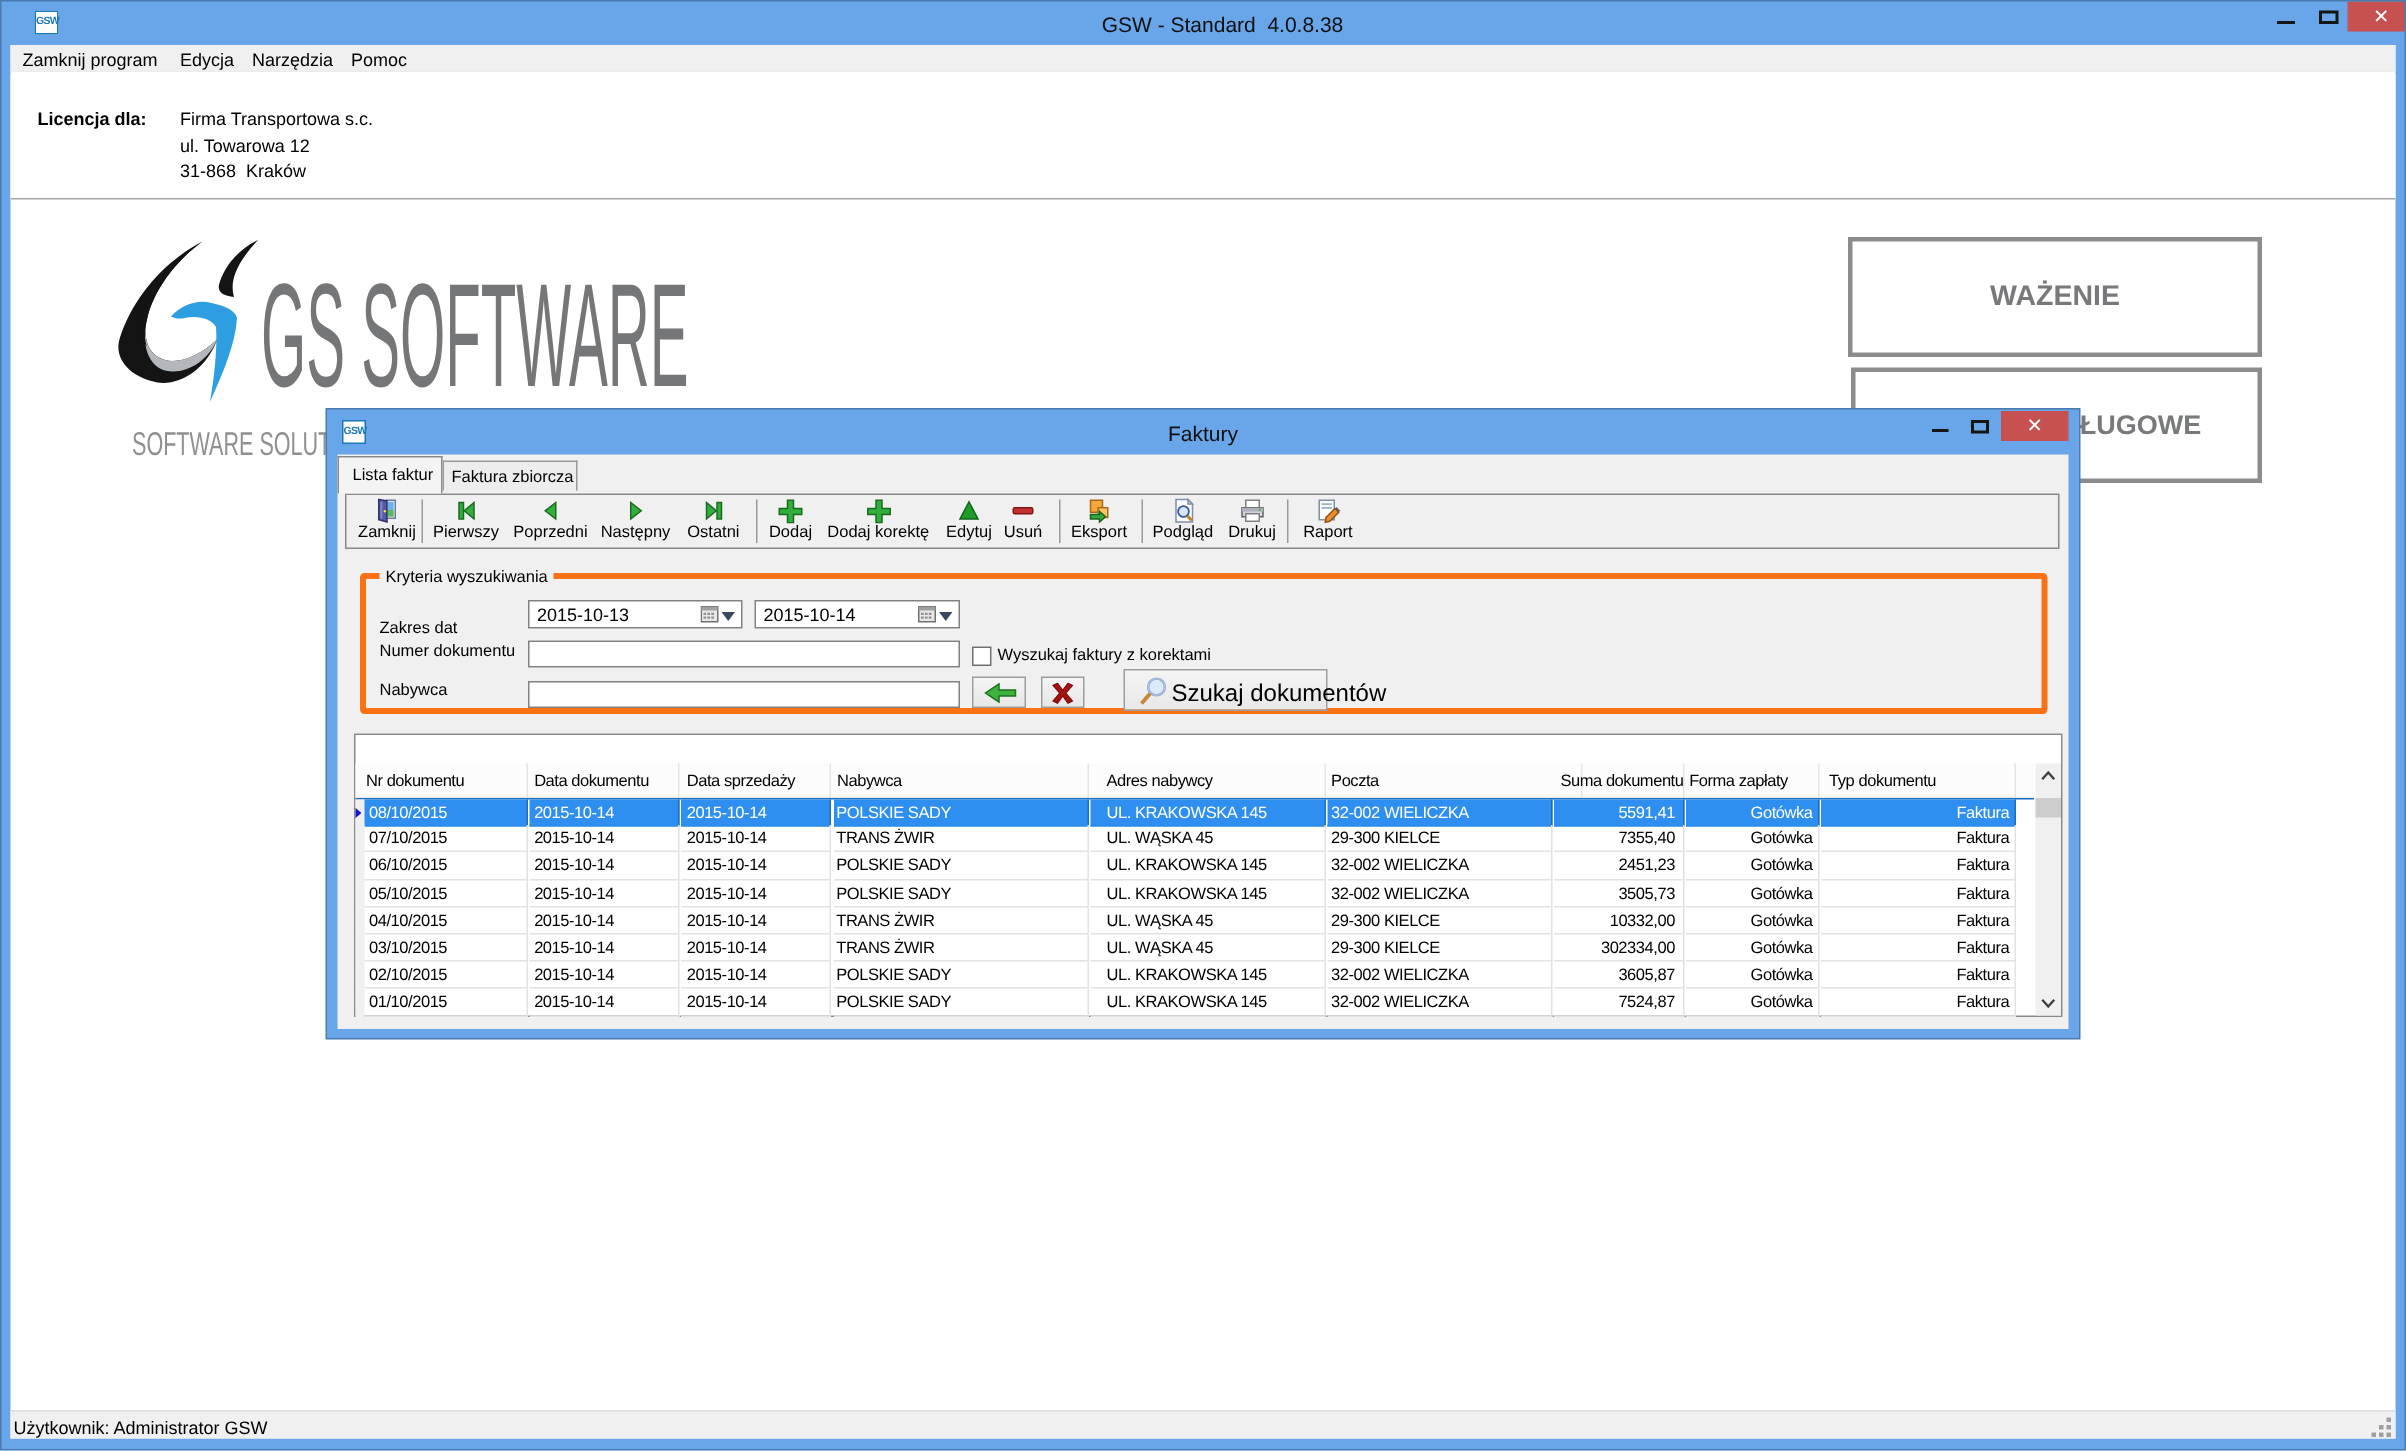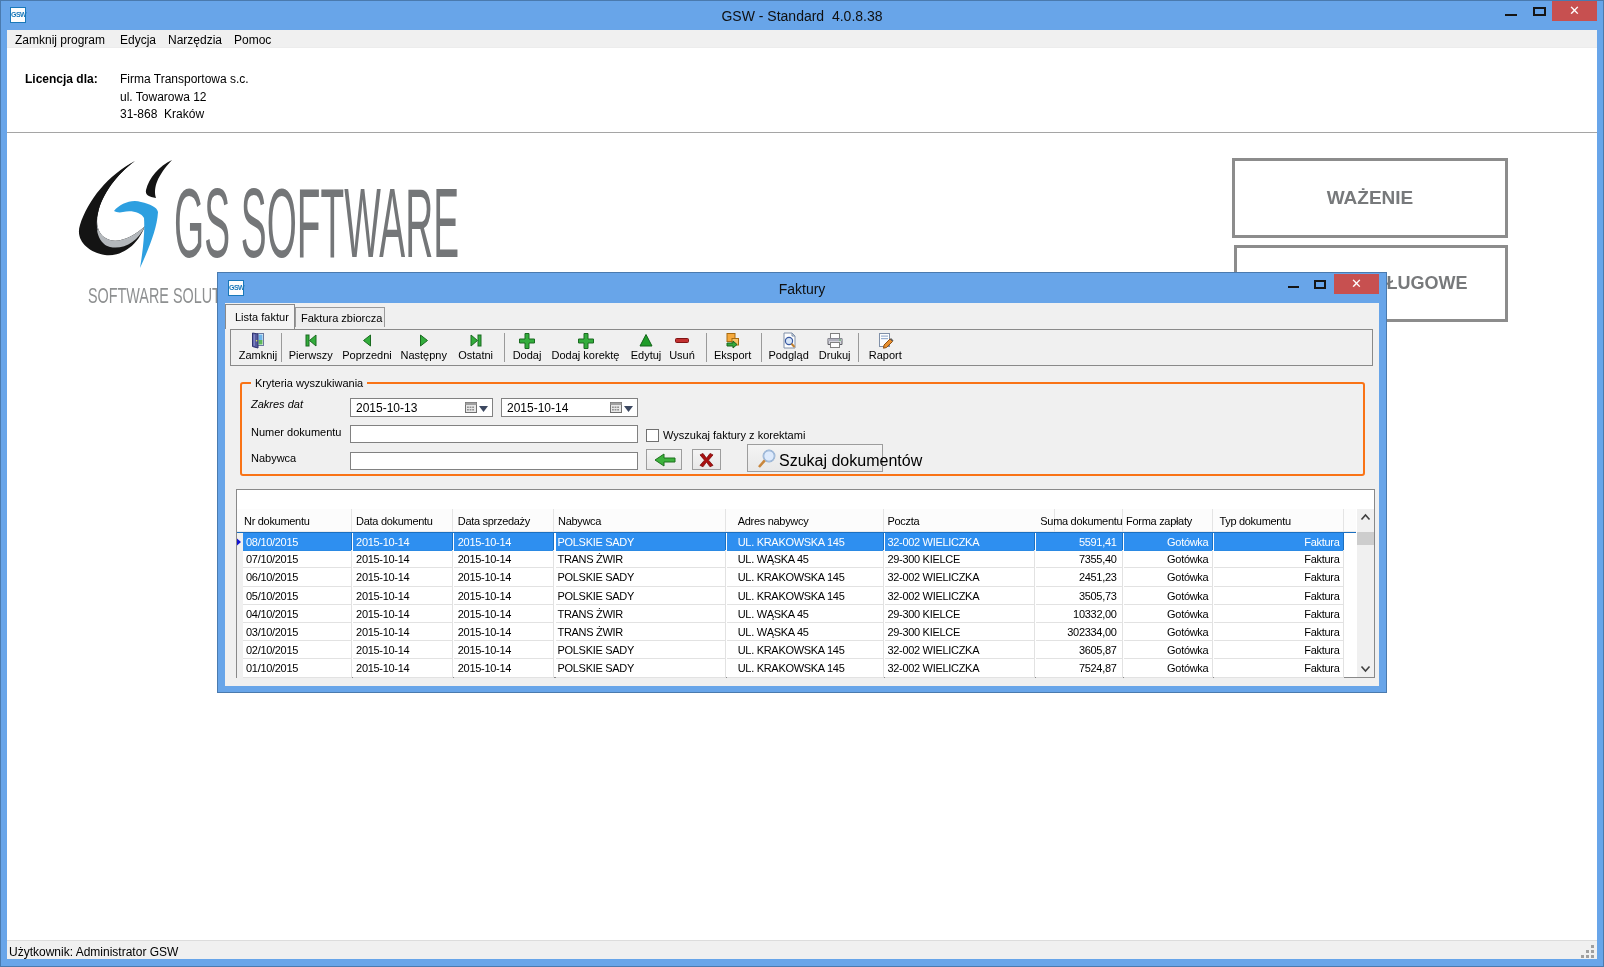--- a/index.html
+++ b/index.html
@@ -1,21 +1,21 @@
 <!DOCTYPE html>
 <html><head>
 <meta charset="utf-8">
 <style>
 * { margin:0; padding:0; box-sizing:border-box; }
 html,body { width:1604px; height:967px; overflow:hidden; }
 body { font-family:"Liberation Sans", sans-serif; font-size:12px; color:#000; background:#68a5e9; position:relative; }
 .abs { position:absolute; }
 
 
-#titlebar { left:0; top:0; width:1390px; height:30px; background:#68a5e9; }
+#titlebar { left:13px; top:0; width:1390px; height:30px; background:#68a5e9; }
 #title { left:0; top:8px; width:1604px; text-align:center; font-size:14px; color:#101010; }
 #mico { left:10px; top:7px; width:16px; height:16px; background:#fdfdfd; border:1px solid #1978ba; color:#1978ba; font-size:7px; font-weight:bold; text-align:center; line-height:14px; letter-spacing:-0.5px; }
 .ctl { top:1px; height:20px; text-align:center; }
 #minb { left:1496px; width:29px; } #maxb { left:1525px; width:29px; }
 #minb i { position:absolute; left:9px; top:13px; width:12px; height:2px; background:#151515; }
 #maxb i { position:absolute; left:8px; top:6px; width:13px; height:9px; border:2px solid #151515; }
 #closeb { left:1552px; width:45px; background:#c75050; color:#fff; font-size:13px; line-height:20px; }
 
 #client { left:7px; top:30px; width:1590px; height:929px; background:#fff; }
 #menubar { left:0; top:0; width:1590px; height:18px; background:#f0f0f0; border-bottom:1px solid #ececec; }
@@ -48,21 +48,21 @@
 #tab2 span { position:absolute; left:5px; top:4px; }
 
 
 #toolbar { left:5px; top:26px; width:1143px; height:37px; background:#f0f0f0; border:1px solid #898989; }
 .tbtn { position:absolute; top:0; height:35px; text-align:center; }
 .tbtn .ic { position:absolute; left:0; right:0; top:2px; height:17px; }
 .tbtn .tx { position:absolute; left:0; right:0; top:19px; font-size:11px; white-space:nowrap; }
 .tsep { position:absolute; top:3px; height:29px; width:1px; background:#9a9a9a; }
 
 
-#grp { left:15px; top:79px; width:1125px; height:94px; border:2px solid #f97316; border-radius:3px; }
+#grp { left:15px; top:79px; width:1125px; height:94px; border:4px solid #f97316; border-radius:3px; }
 #grplbl { left:9px; top:-7px; background:#f0f0f0; padding:0 4px; font-size:11px; }
 .flbl { position:absolute; font-size:11px; }
 .tinput { position:absolute; background:#fff; border:1px solid #818181; font-size:12px; }
 .tinput span { position:absolute; left:5px; top:2px; }
 .btn { position:absolute; background:linear-gradient(#f4f4f4,#e8e8e8); border:1px solid #9d9d9d; }
 
 
 #grid { left:11px; top:186px; width:1139px; height:189px; background:#fff; border:1px solid #898989; }
 #gridhdr { position:absolute; left:0; top:0; width:1137px; height:19px; background:#7b7b7b; color:#fff; font-weight:bold; }
 #gridhdr span { position:absolute; left:7px; top:3px; font-size:11px; }
@@ -257,21 +257,21 @@
         </div>
       <div class="tsep" style="left:50.3px;"></div>
       <div class="tsep" style="left:273.1px;"></div>
       <div class="tsep" style="left:475.3px;"></div>
       <div class="tsep" style="left:530.3px;"></div>
       <div class="tsep" style="left:627.0px;"></div>
     </div>
 
     <div class="abs" id="grp">
       <span class="abs" id="grplbl">Kryteria wyszukiwania</span>
-      <span class="flbl" style="left:9px; top:14px;font-style:italic;">Zakres dat</span>
+      <span class="flbl" style="left:9px; top:27px;">Zakres dat</span>
       <span class="flbl" style="left:9px; top:42px;">Numer dokumentu</span>
       <span class="flbl" style="left:9px; top:68px;">Nabywca</span>
       <div class="tinput" style="left:108px; top:14px; width:143px; height:19px;">
           <span>2015-10-13</span>
           <svg width="13" height="12" viewBox="0 0 13 12" style="position:absolute; right:14px; top:3px;">
             <rect x="0.5" y="0.5" width="11" height="10" fill="#e8e8e8" stroke="#707070"></rect>
             <rect x="0.5" y="0.5" width="11" height="2.5" fill="#a0a0a0"></rect>
             <g fill="#909090">
               <rect x="2" y="4.5" width="1.8" height="1.5"></rect>
               <rect x="4.6" y="4.5" width="1.8" height="1.5"></rect>

